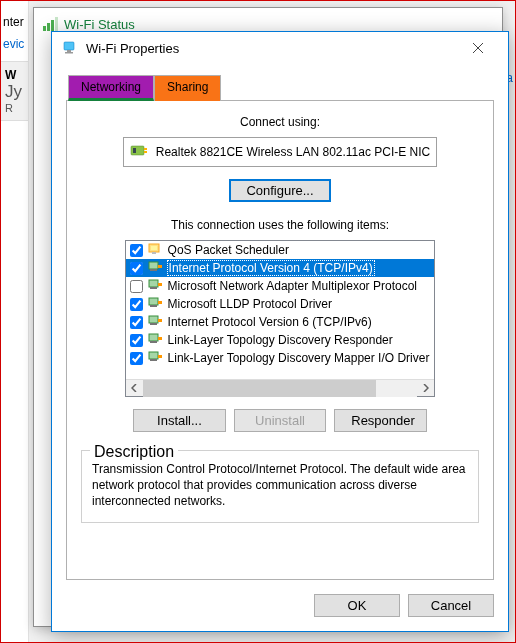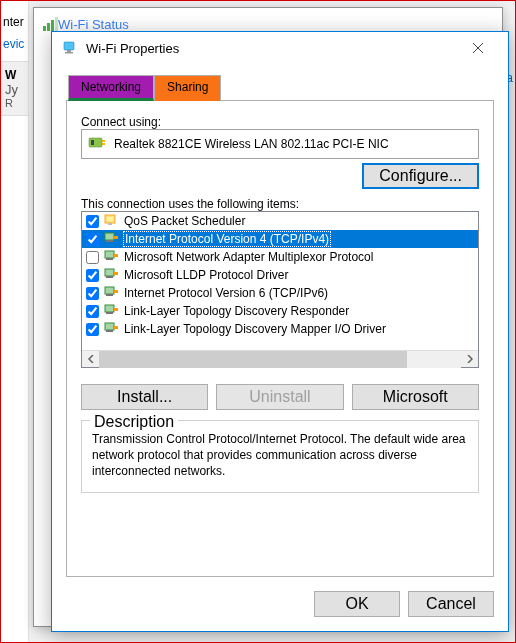--- a/index.html
+++ b/index.html
@@ -19,21 +19,22 @@
     background: #fff;
     border: 1px solid #909090;
     box-shadow: 0 2px 10px rgba(0,0,0,0.2);
   }
   .bg-titlebar {
     height: 32px;
     display: flex;
     align-items: center;
     padding: 0 8px;
     font-size: 13px;
-    color: #3b82f6;
+    color: #15803d;
+    gap: 6px;
   }
   .bg-titlebar svg, .main-titlebar svg.icon { flex-shrink: 0; }
 
   
   .understrip {
     position: absolute;
     left: 0; top: 0; width: 28px; height: 100%;
     background: #fff;
     border-right: 1px solid #e0e0e0;
     font-size: 12px;
@@ -116,38 +117,40 @@
     border-bottom: 3px solid #15803d;
   }
 
   .tab-panel {
     flex: 1;
     border: 1px solid #b0b0b0;
     border-top: none;
     padding: 14px 14px 12px 14px;
     display: flex;
     flex-direction: column;
+    gap: 8px;
+    align-items: center;
   }
 
   .label { font-size: 12px; }
 
   .adapter-box {
     border: 1px solid #a0a0a0;
     height: 30px;
     display: flex;
     align-items: center;
     padding: 0 6px;
     gap: 8px;
     background: #fff;
   }
 
   .btn {
     border: 1px solid #adadad;
     background: #e1e1e1;
-    font-size: 16px;
+    font-size: 13px;
     padding: 3px 16px;
     cursor: pointer;
     min-width: 90px;
   }
   .btn.focus { border: 2px solid #0078d7; padding: 2px 15px; }
   .btn:disabled, .btn.disabled {
     color: #a0a0a0;
     cursor: default;
     background: #e5e5e5;
   }
@@ -228,21 +231,21 @@
     left: 0;
     top: 0;
     height: 17px;
     width: 85%;
     background: #cdcdcd;
   }
 
   .action-buttons {
     display: flex;
     gap: 8px;
-    margin-top: 16px;
+    margin-top: 4px;
   }
   .action-buttons .btn { flex: 1; }
 
   .groupbox {
     border: 1px solid #d0d0d0;
     padding: 10px 10px 12px 10px;
     margin-top: 10px;
     position: relative;
   }
   .groupbox-title {
@@ -270,21 +273,21 @@
   .nic-icon-svg { width: 18px; height: 18px; }
 </style>
 </head>
 <body>
 
 <div class="understrip">
   <div class="frag">nter</div>
   <div class="frag blue" style="">evic</div>
   <div class="row-w gray">
     <div style="font-weight:bold;">W</div>
-    <div style="color:#555;font-size:13px;">Jy</div>
+    <div style="color:#555;font-size:17px;">Jy</div>
     <div style="color:#555;font-size:11px;">R</div>
   </div>
 </div>
 
 <div class="bg-window" style="left:32px; top:6px; width:470px; height:620px;">
   <div class="bg-titlebar">
     <svg class="icon" width="16" height="16" viewBox="0 0 16 16">
       <rect x="1" y="10" width="3" height="5" fill="#4caf50"></rect>
       <rect x="5" y="7" width="3" height="8" fill="#4caf50"></rect>
       <rect x="9" y="4" width="3" height="11" fill="#4caf50"></rect>
@@ -417,21 +420,21 @@
             <svg width="6" height="8" viewBox="0 0 6 8">
                 <path d="M1 0 L5 4 L1 8" fill="none" stroke="#606060" stroke-width="1.5"></path>
               </svg>
           </div>
         </div>
       </div>
 
       <div class="action-buttons">
         <button class="btn">Install...</button>
         <button class="btn disabled" disabled="">Uninstall</button>
-        <button class="btn">Microsoft</button>
+        <button class="btn">Responder</button>
       </div>
 
       <div class="groupbox">
         <div class="groupbox-title">Description</div>
         <div class="desc-text">Transmission Control Protocol/Internet Protocol. The default wide area network protocol that provides communication across diverse interconnected networks.</div>
       </div>
     </div>
   </div>
 
   <div class="dialog-buttons">

